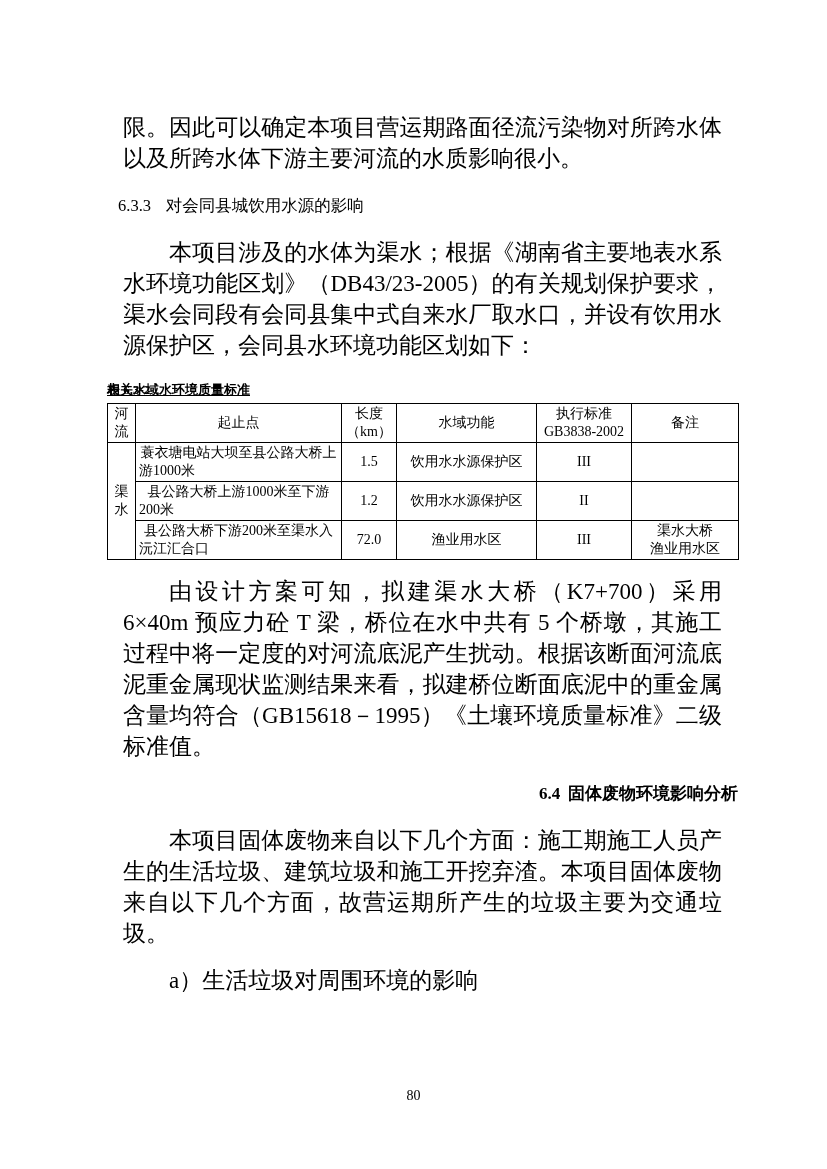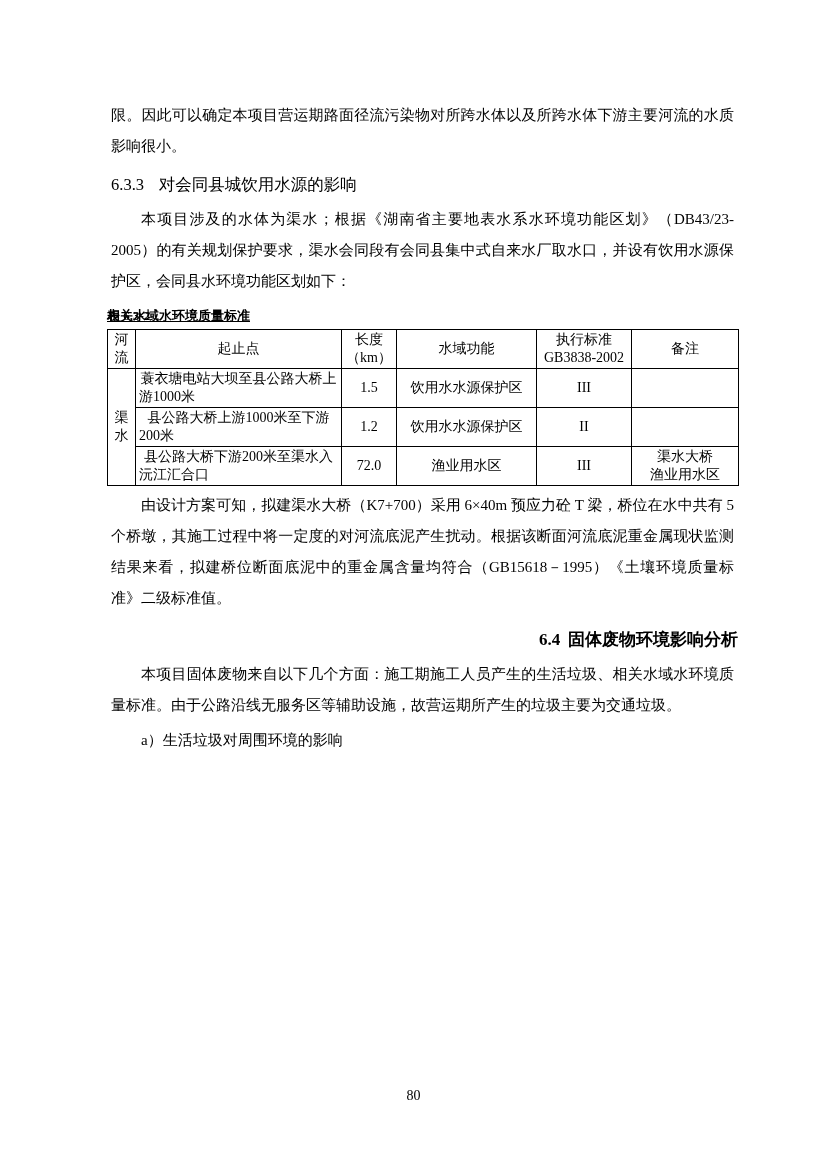--- a/index.html
+++ b/index.html
@@ -13,29 +13,29 @@
     color: #000;
     overflow: hidden;
   }
   .content {
     position: absolute;
     left: 107px;
     top: 96px;
     width: 631px;
   }
   p.body {
-    margin: 4px;
-    font-size: 15px;
+    margin: 16px;
+    font-size: 23px;
     line-height: 31px;
     text-align: justify;
     text-justify: inter-character;
   }
   p.indent { text-indent: 2em; }
   .heading {
-    margin: 4px;
+    margin: 11px;
     font-size: 16.5px;
     line-height: 31px;
     font-weight: normal;
   }
   .heading .num { margin-right: 0.9em; }
   .heading-bold {
     margin: 0;
     font-size: 17px;
     line-height: 31px;
     font-weight: bold;
@@ -158,20 +158,20 @@
         </tr>
       </tbody>
     </table>
 
     <p class="body indent after-table">由设计方案可知，拟建渠水大桥（K7+700）采用 6×40m 预应力砼 T 梁，桥位在水中共有 5 个桥墩，其施工过程中将一定度的对河流底泥产生扰动。根据该断面河流底泥重金属现状监测结果来看，拟建桥位断面底泥中的重金属含量均符合（GB15618－1995）《土壤环境质量标准》二级标准值。</p>
 
 
     <p class="heading-bold h-64"><span class="num">6.4</span><span>固体废物环境影响分析</span></p>
 
 
-    <p class="body indent">本项目固体废物来自以下几个方面：施工期施工人员产生的生活垃圾、相关水域水环境质量标准。由于公路沿线无服务区等辅助设施，故营运期所产生的垃圾主要为交通垃圾。</p>
+    <p class="body indent">本项目固体废物来自以下几个方面：施工期施工人员产生的生活垃圾、建筑垃圾和施工开挖弃渣。本项目固体废物来自以下几个方面，故营运期所产生的垃圾主要为交通垃圾。</p>
 
     <p class="body indent">a）生活垃圾对周围环境的影响</p>
 
   </div>
 
   <div class="page-number">80</div>
 </div>
 
 </body></html>

